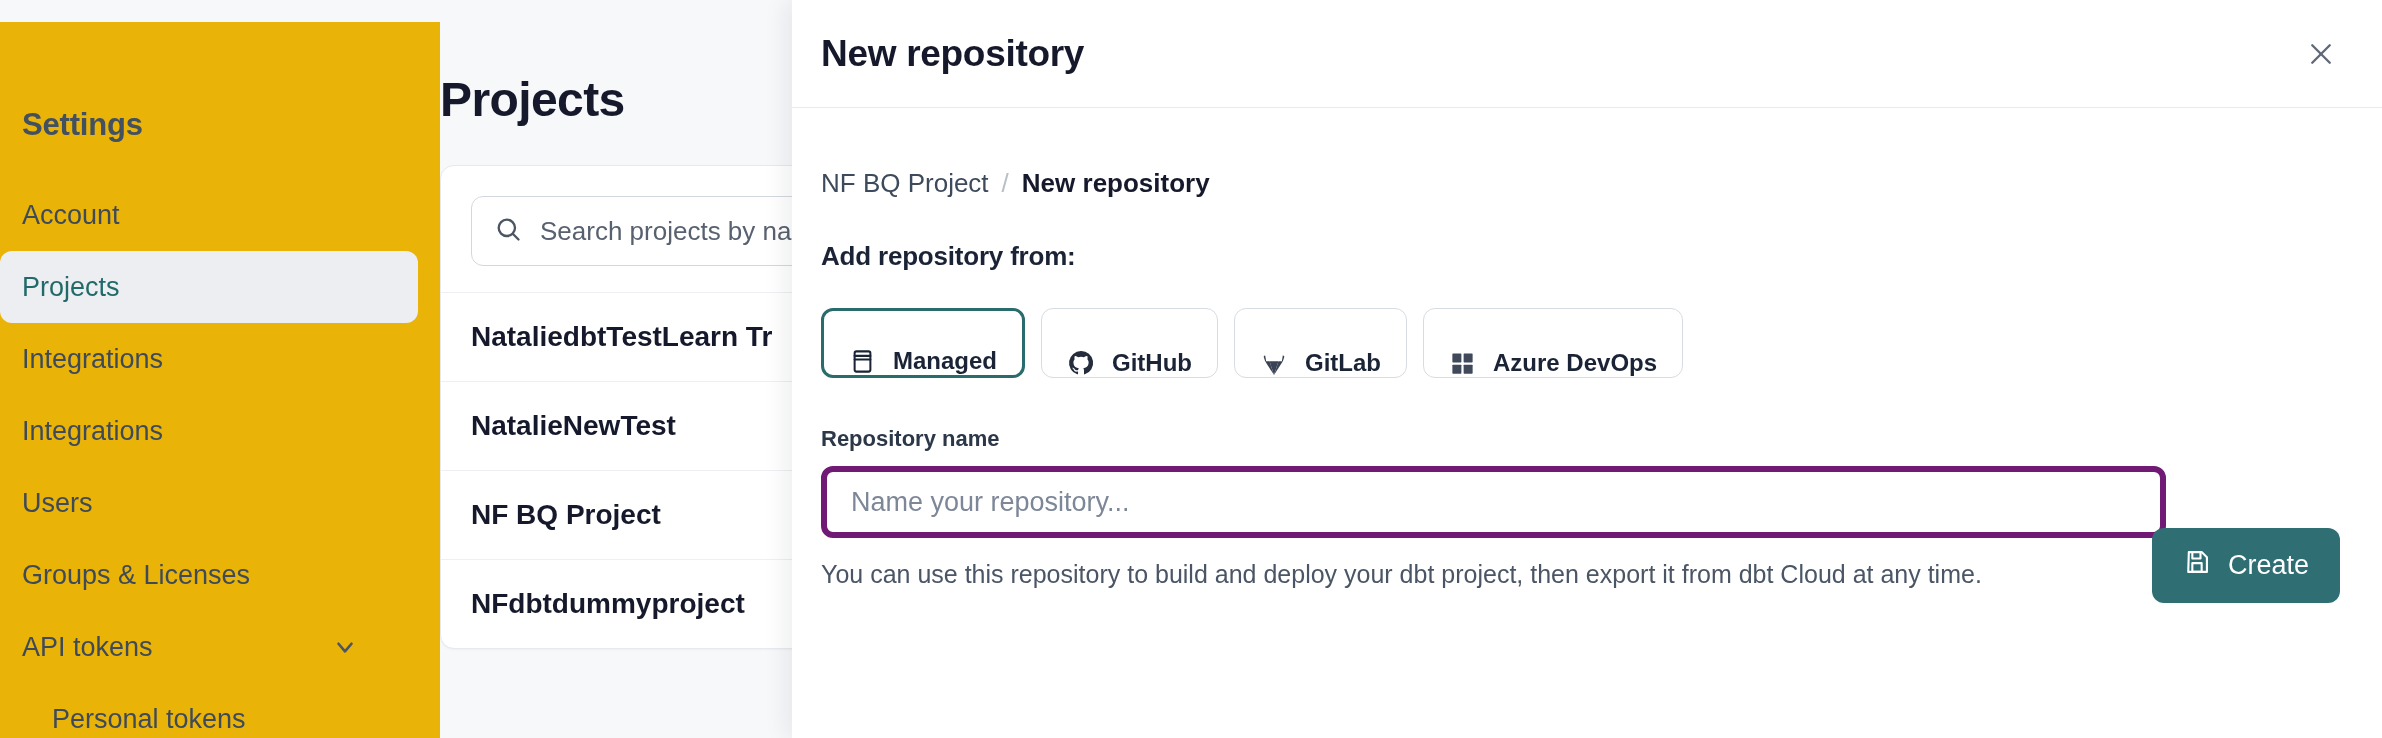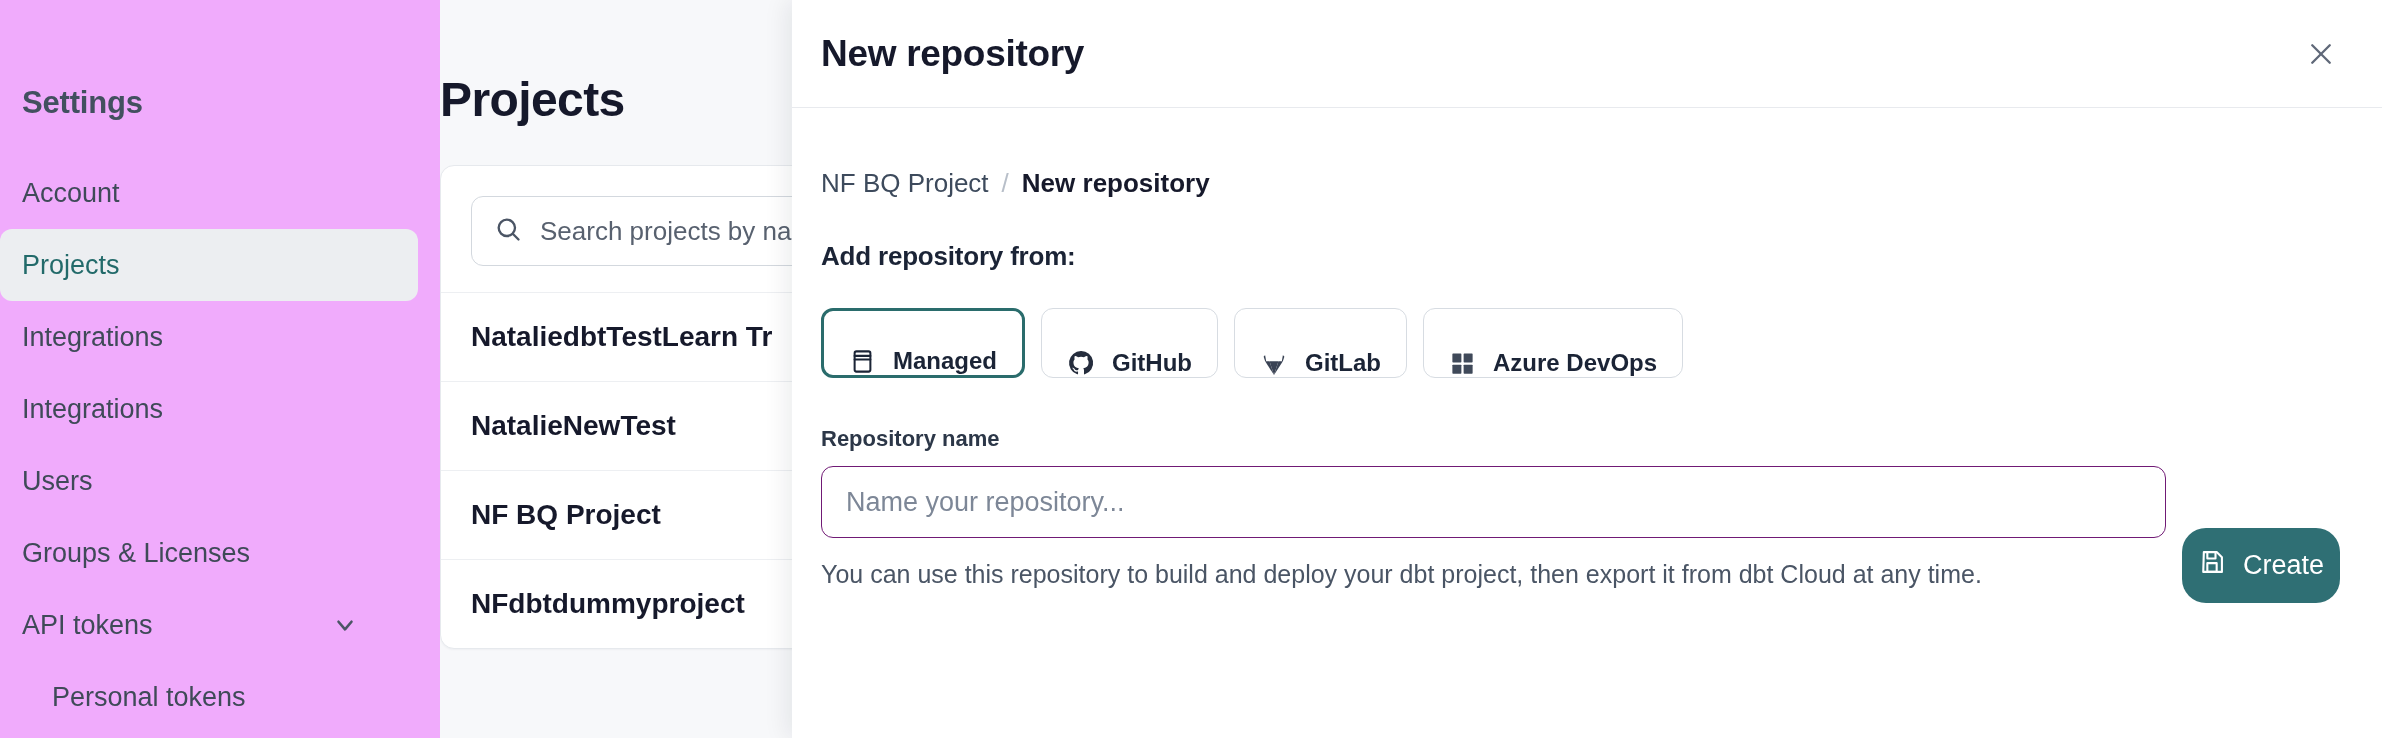--- a/index.html
+++ b/index.html
@@ -17,23 +17,24 @@
     width: 2382px;
     height: 738px;
     display: flex;
     background: #f7f8fa;
   }
 
   
   .sidebar {
     width: 440px;
     flex: 0 0 440px;
-    background: #f0abfc;
+    background: #eab308;
     padding: 0 0 0 0;
     position: relative;
+    margin-top: 22px;
   }
   .sidebar-title {
     font-size: 31px;
     font-weight: 700;
     color: #42505f;
     padding: 85px 0 0 22px;
     letter-spacing: -0.2px;
   }
   .nav {
     margin-top: 36px;
@@ -215,21 +216,21 @@
   .field-label {
     margin-top: 48px;
     font-size: 22px;
     font-weight: 700;
     color: #2c3748;
   }
   .name-input {
     margin-top: 14px;
     width: 1345px;
     height: 72px;
-    border: 1px solid #701a75;
+    border: 6px solid #701a75;
     border-radius: 12px;
     background: #fff;
     display: flex;
     align-items: center;
     padding: 0 24px;
   }
   .name-input .ph { font-size: 27px; color: #7d8797; }
 
   .help-text {
     margin-top: 22px;
@@ -237,25 +238,25 @@
     color: #46506180;
     color: #4a5565;
   }
 
   .create-btn {
     position: absolute;
     right: 42px;
     top: 420px;
     height: 75px;
     background: #2f6f74;
-    border-radius: 24px;
+    border-radius: 12px;
     display: flex;
     align-items: center;
     gap: 17px;
-    padding: 0 16px;
+    padding: 0 31px;
     color: #ffffff;
     font-size: 27px;
     cursor: pointer;
   }
 </style>
 </head>
 <body>
 
 <div class="app">
 

